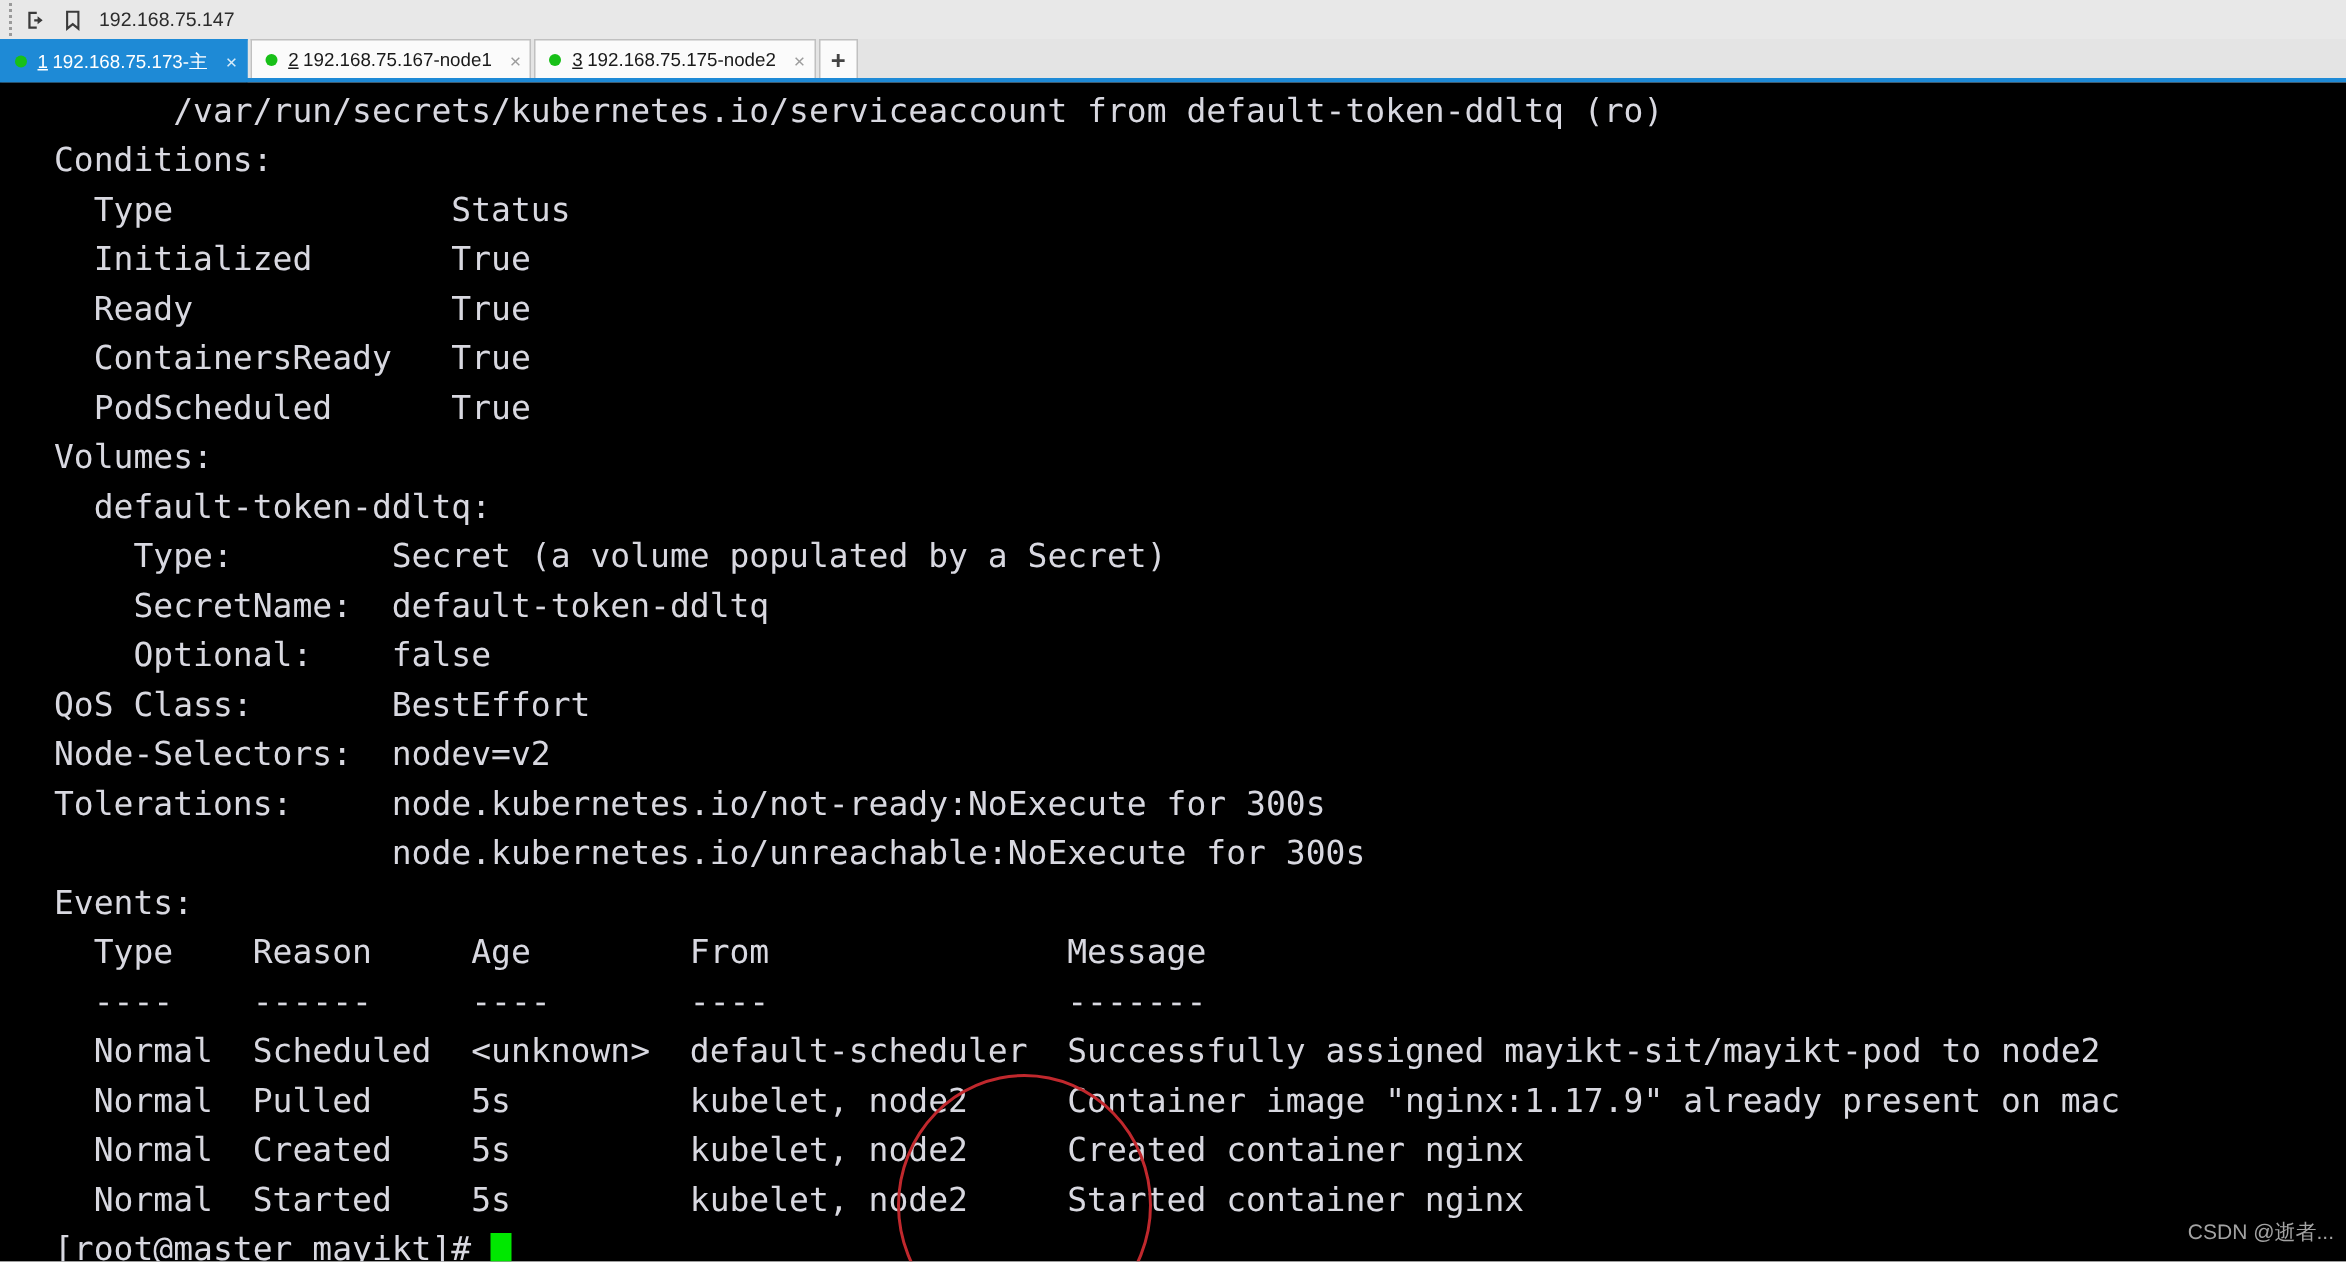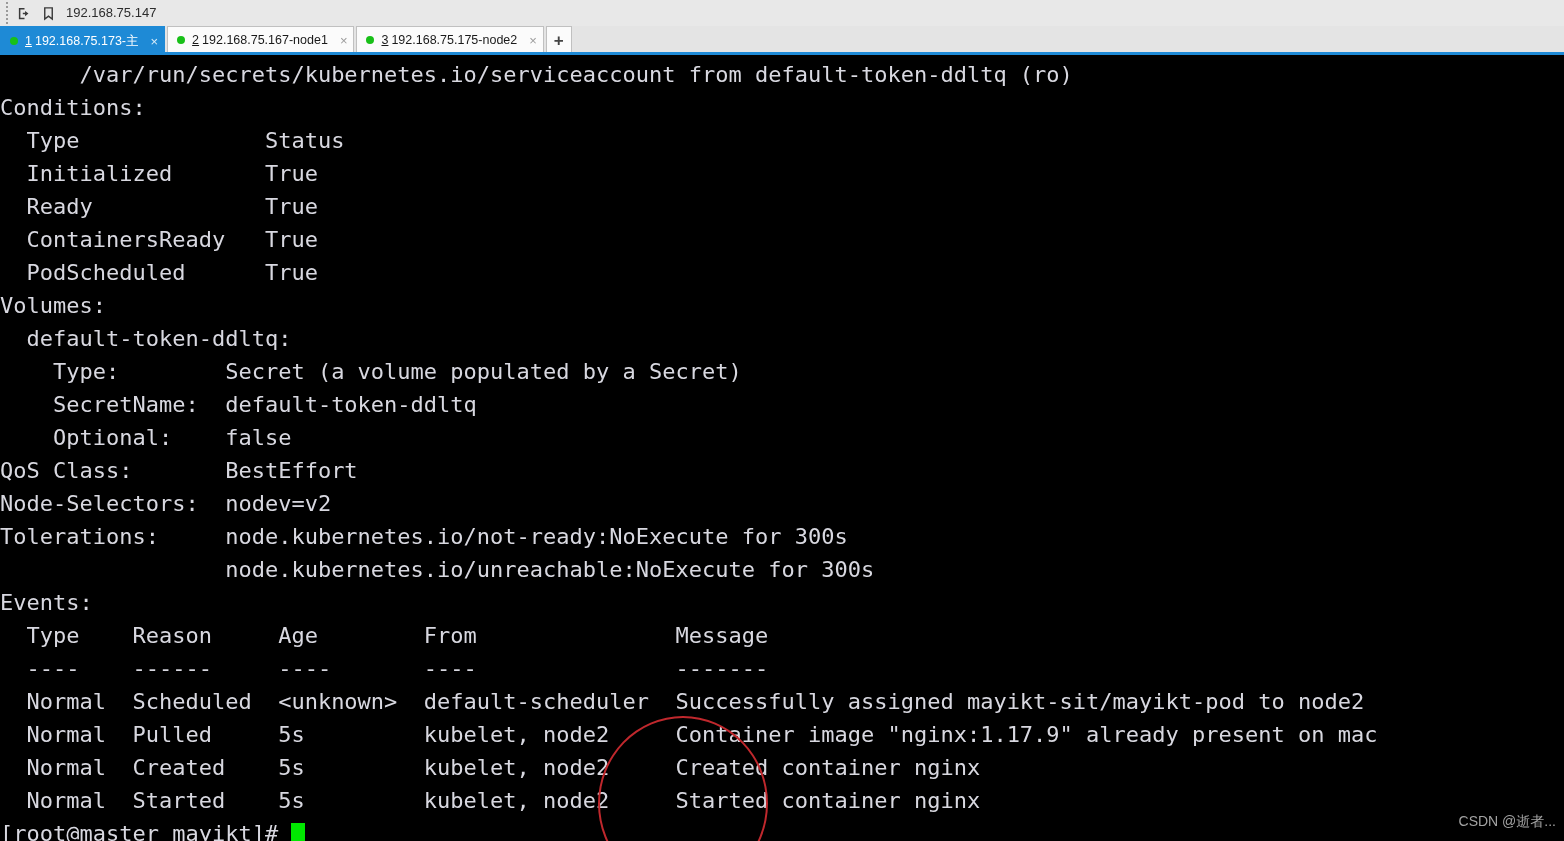--- a/index.html
+++ b/index.html
@@ -156,20 +156,21 @@
     font-family: "DejaVu Sans Mono", "Liberation Mono", monospace;
     font-size: 22px;
     line-height: 33px;
     color: #d8d8e0;
     white-space: pre;
     letter-spacing: 0px;
   }
   .term-lines .ln {
     height: 33px;
     white-space: pre;
+    margin-left: 36px;
   }
   .cursor {
     display: inline-block;
     width: 14px;
     height: 22px;
     background: #00e800;
     vertical-align: -4px;
   }
 
   

